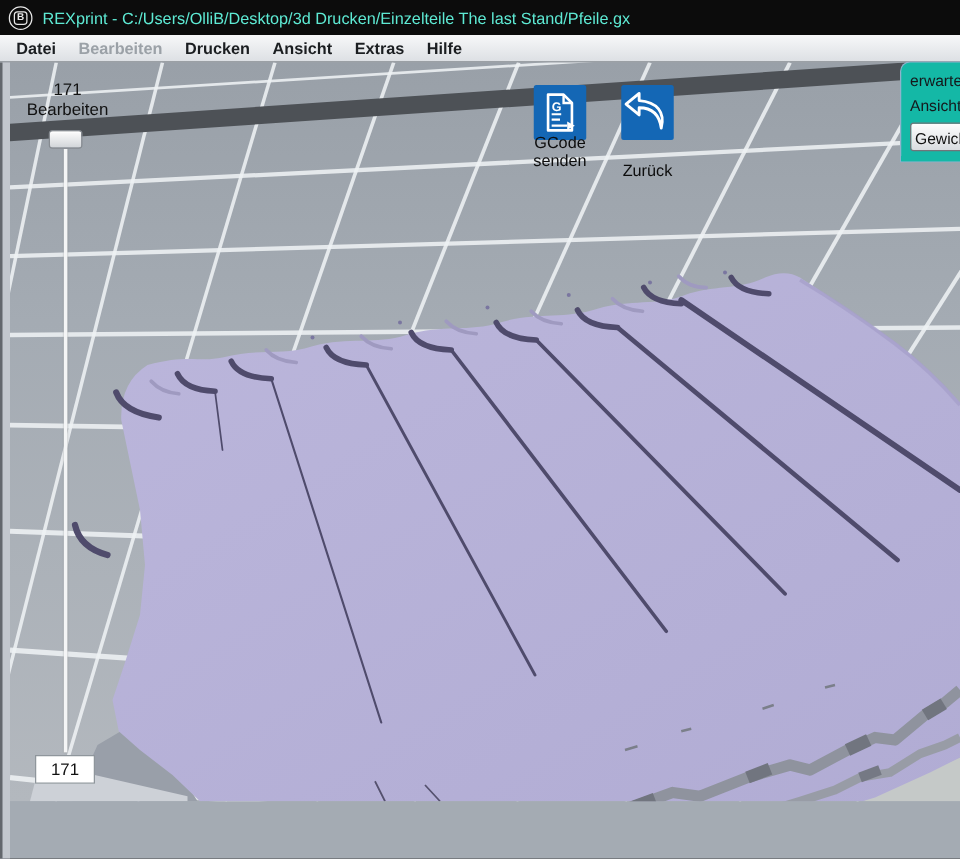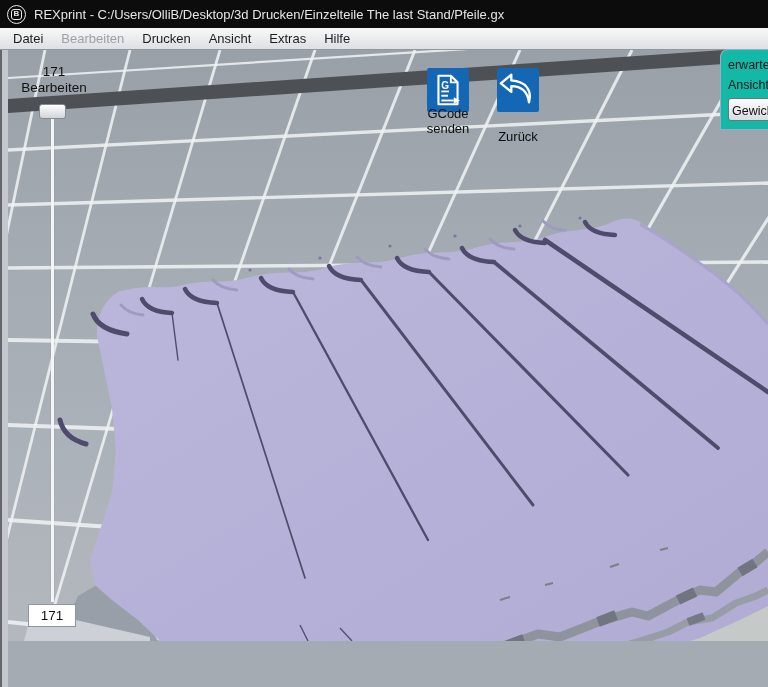--- a/index.html
+++ b/index.html
@@ -8,27 +8,27 @@
           font-family:"Liberation Sans","DejaVu Sans",sans-serif;background:#a4abb3;}
 
   
   .titlebar{position:absolute;left:0;top:0;width:768px;height:28px;background:#0c0c0c;
             display:flex;align-items:center;padding-left:7px;}
   .app-icon{width:19px;height:19px;border:1.6px solid #e8e8e8;border-radius:50%;
             display:flex;align-items:center;justify-content:center;flex:0 0 auto;}
   .app-icon-inner{width:11px;height:11px;border:1.3px solid #e8e8e8;border-radius:3px;
             display:flex;align-items:center;justify-content:center;
             font-size:8px;font-weight:bold;color:#e8e8e8;line-height:1;}
-  .title-text{color:#e5e5e5;font-size:13px;margin-left:8px;white-space:nowrap;}
+  .title-text{color:#5eead4;font-size:13px;margin-left:8px;white-space:nowrap;}
 
   
   .menubar{position:absolute;left:0;top:28px;width:768px;height:22px;
            background:linear-gradient(#f7f8f9,#dde0e4);border-bottom:1px solid #94989d;
            display:flex;align-items:center;padding-left:4px;}
-  .menu-item{font-size:13px;font-weight:400;color:#1b1e21;padding:0 9px;cursor:default;}
+  .menu-item{font-size:13px;font-weight:700;color:#1b1e21;padding:0 9px;cursor:default;}
   .menu-item.disabled{color:#9ba1a7;}
 
   
   .frame-left{position:absolute;left:0;top:50px;width:8px;height:637px;
               background:#c3c7cd;border-left:2px solid #63676c;}
   .rexbar{position:absolute;left:8px;top:641px;width:760px;height:46px;
           background:linear-gradient(#1668b6,#1160ae);display:flex;align-items:center;
           padding-left:20px;}
   .rexbar span{color:#ffffff;font-size:21px;font-weight:700;letter-spacing:.5px;}
 

